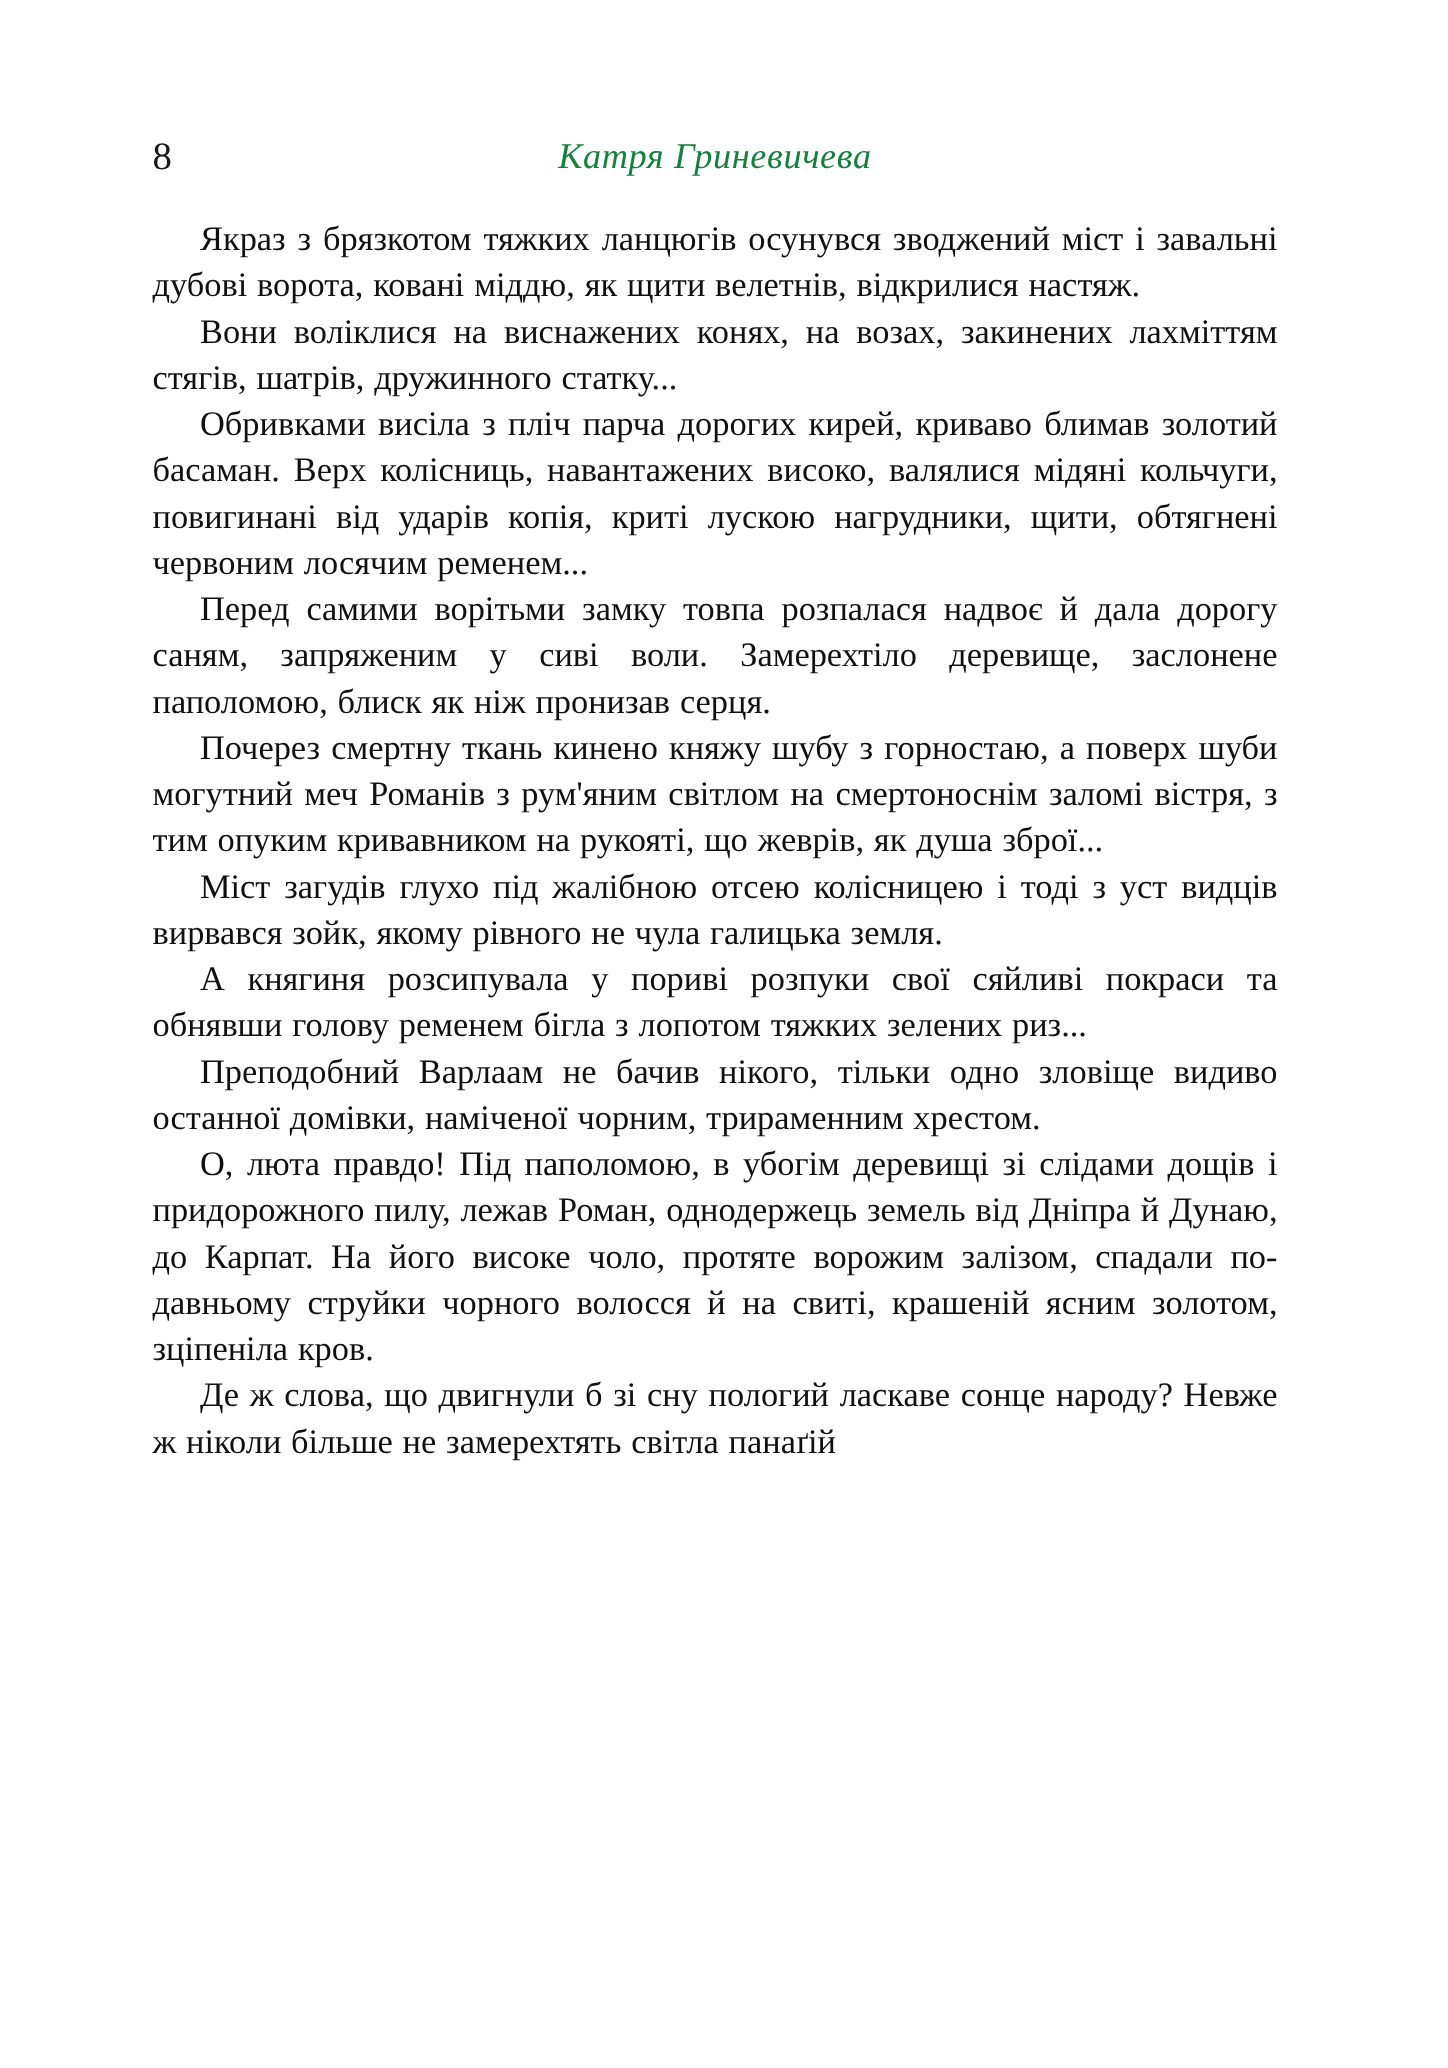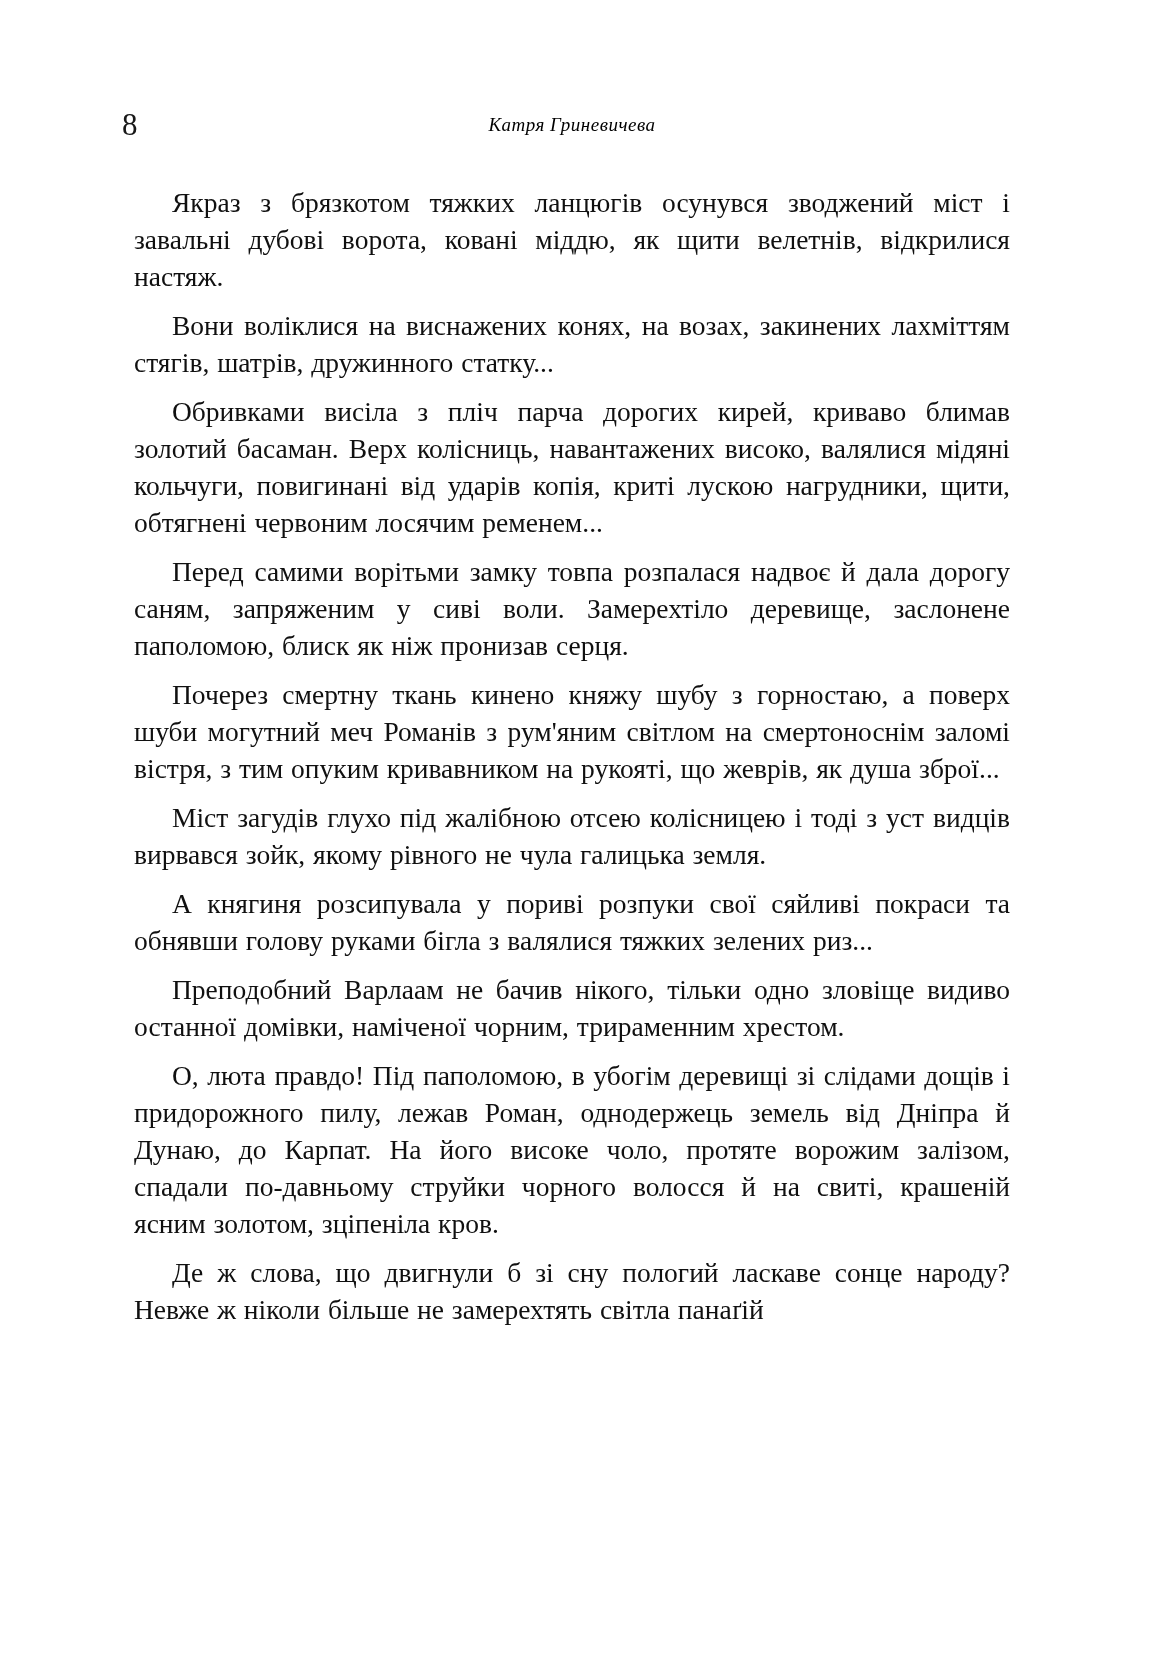--- a/index.html
+++ b/index.html
@@ -32,37 +32,37 @@
     font-style: normal;
     color: #181818;
   }
   .running-title {
     position: absolute;
     left: 0;
     right: 0;
     top: 0;
     text-align: center;
     font-style: italic;
-    font-size: 19px;
+    font-size: 29px;
     line-height: 38px;
-    color: #000000;
+    color: #15803d;
     letter-spacing: 0.5px;
   }
   .text-block {
     position: absolute;
     top: 172px;
     left: 122px;
     width: 900px;
     text-align: justify;
     font-size: 27.5px;
     line-height: 37px;
     color: #101010;
   }
   .text-block p {
-    margin: 12px;
+    margin: 0;
     padding: 0;
     text-indent: 38px;
     word-spacing: 1px;
   }
 </style>
 </head>
 <body>
 
 <div class="page">
 
@@ -71,19 +71,19 @@
     <div class="running-title">Катря Гриневичева</div>
   </div>
 
   <div class="text-block">
     <p>Якраз з брязкотом тяжких ланцюгів осунувся зводжений міст і завальні дубові ворота, ковані міддю, як щити велетнів, відкрилися настяж.</p>
     <p>Вони воліклися на виснажених конях, на возах, закинених лахміттям стягів, шатрів, дружинного статку...</p>
     <p>Обривками висіла з пліч парча дорогих кирей, криваво блимав золотий басаман. Верх колісниць, навантажених високо, валялися мідяні кольчуги, повигинані від ударів копія, криті лускою нагрудники, щити, обтягнені червоним лосячим ременем...</p>
     <p>Перед самими ворітьми замку товпа розпалася надвоє й дала дорогу саням, запряженим у сиві воли. Замерехтіло деревище, заслонене паполомою, блиск як ніж пронизав серця.</p>
     <p>Почерез смертну ткань кинено княжу шубу з горностаю, а поверх шуби могутний меч Романів з рум'яним світлом на смертоноснім заломі вістря, з тим опуким кривавником на рукояті, що жеврів, як душа зброї...</p>
     <p>Міст загудів глухо під жалібною отсею колісницею і тоді з уст видців вирвався зойк, якому рівного не чула галицька земля.</p>
-    <p>А княгиня розсипувала у пориві розпуки свої сяйливі покраси та обнявши голову руками бігла з валялися тяжких зелених риз...</p>
+    <p>А княгиня розсипувала у пориві розпуки свої сяйливі покраси та обнявши голову ременем бігла з лопотом тяжких зелених риз...</p>
     <p>Преподобний Варлаам не бачив нікого, тільки одно зловіще видиво останної домівки, наміченої чорним, трираменним хрестом.</p>
     <p>О, люта правдо! Під паполомою, в убогім деревищі зі слідами дощів і придорожного пилу, лежав Роман, однодержець земель від Дніпра й Дунаю, до Карпат. На його високе чоло, протяте ворожим залізом, спадали по-давньому струйки чорного волосся й на свиті, крашеній ясним золотом, зціпеніла кров.</p>
     <p>Де ж слова, що двигнули б зі сну пологий ласкаве сонце народу? Невже ж ніколи більше не замерехтять світла панаґій</p>
   </div>
 
 </div>
 
 </body></html>

